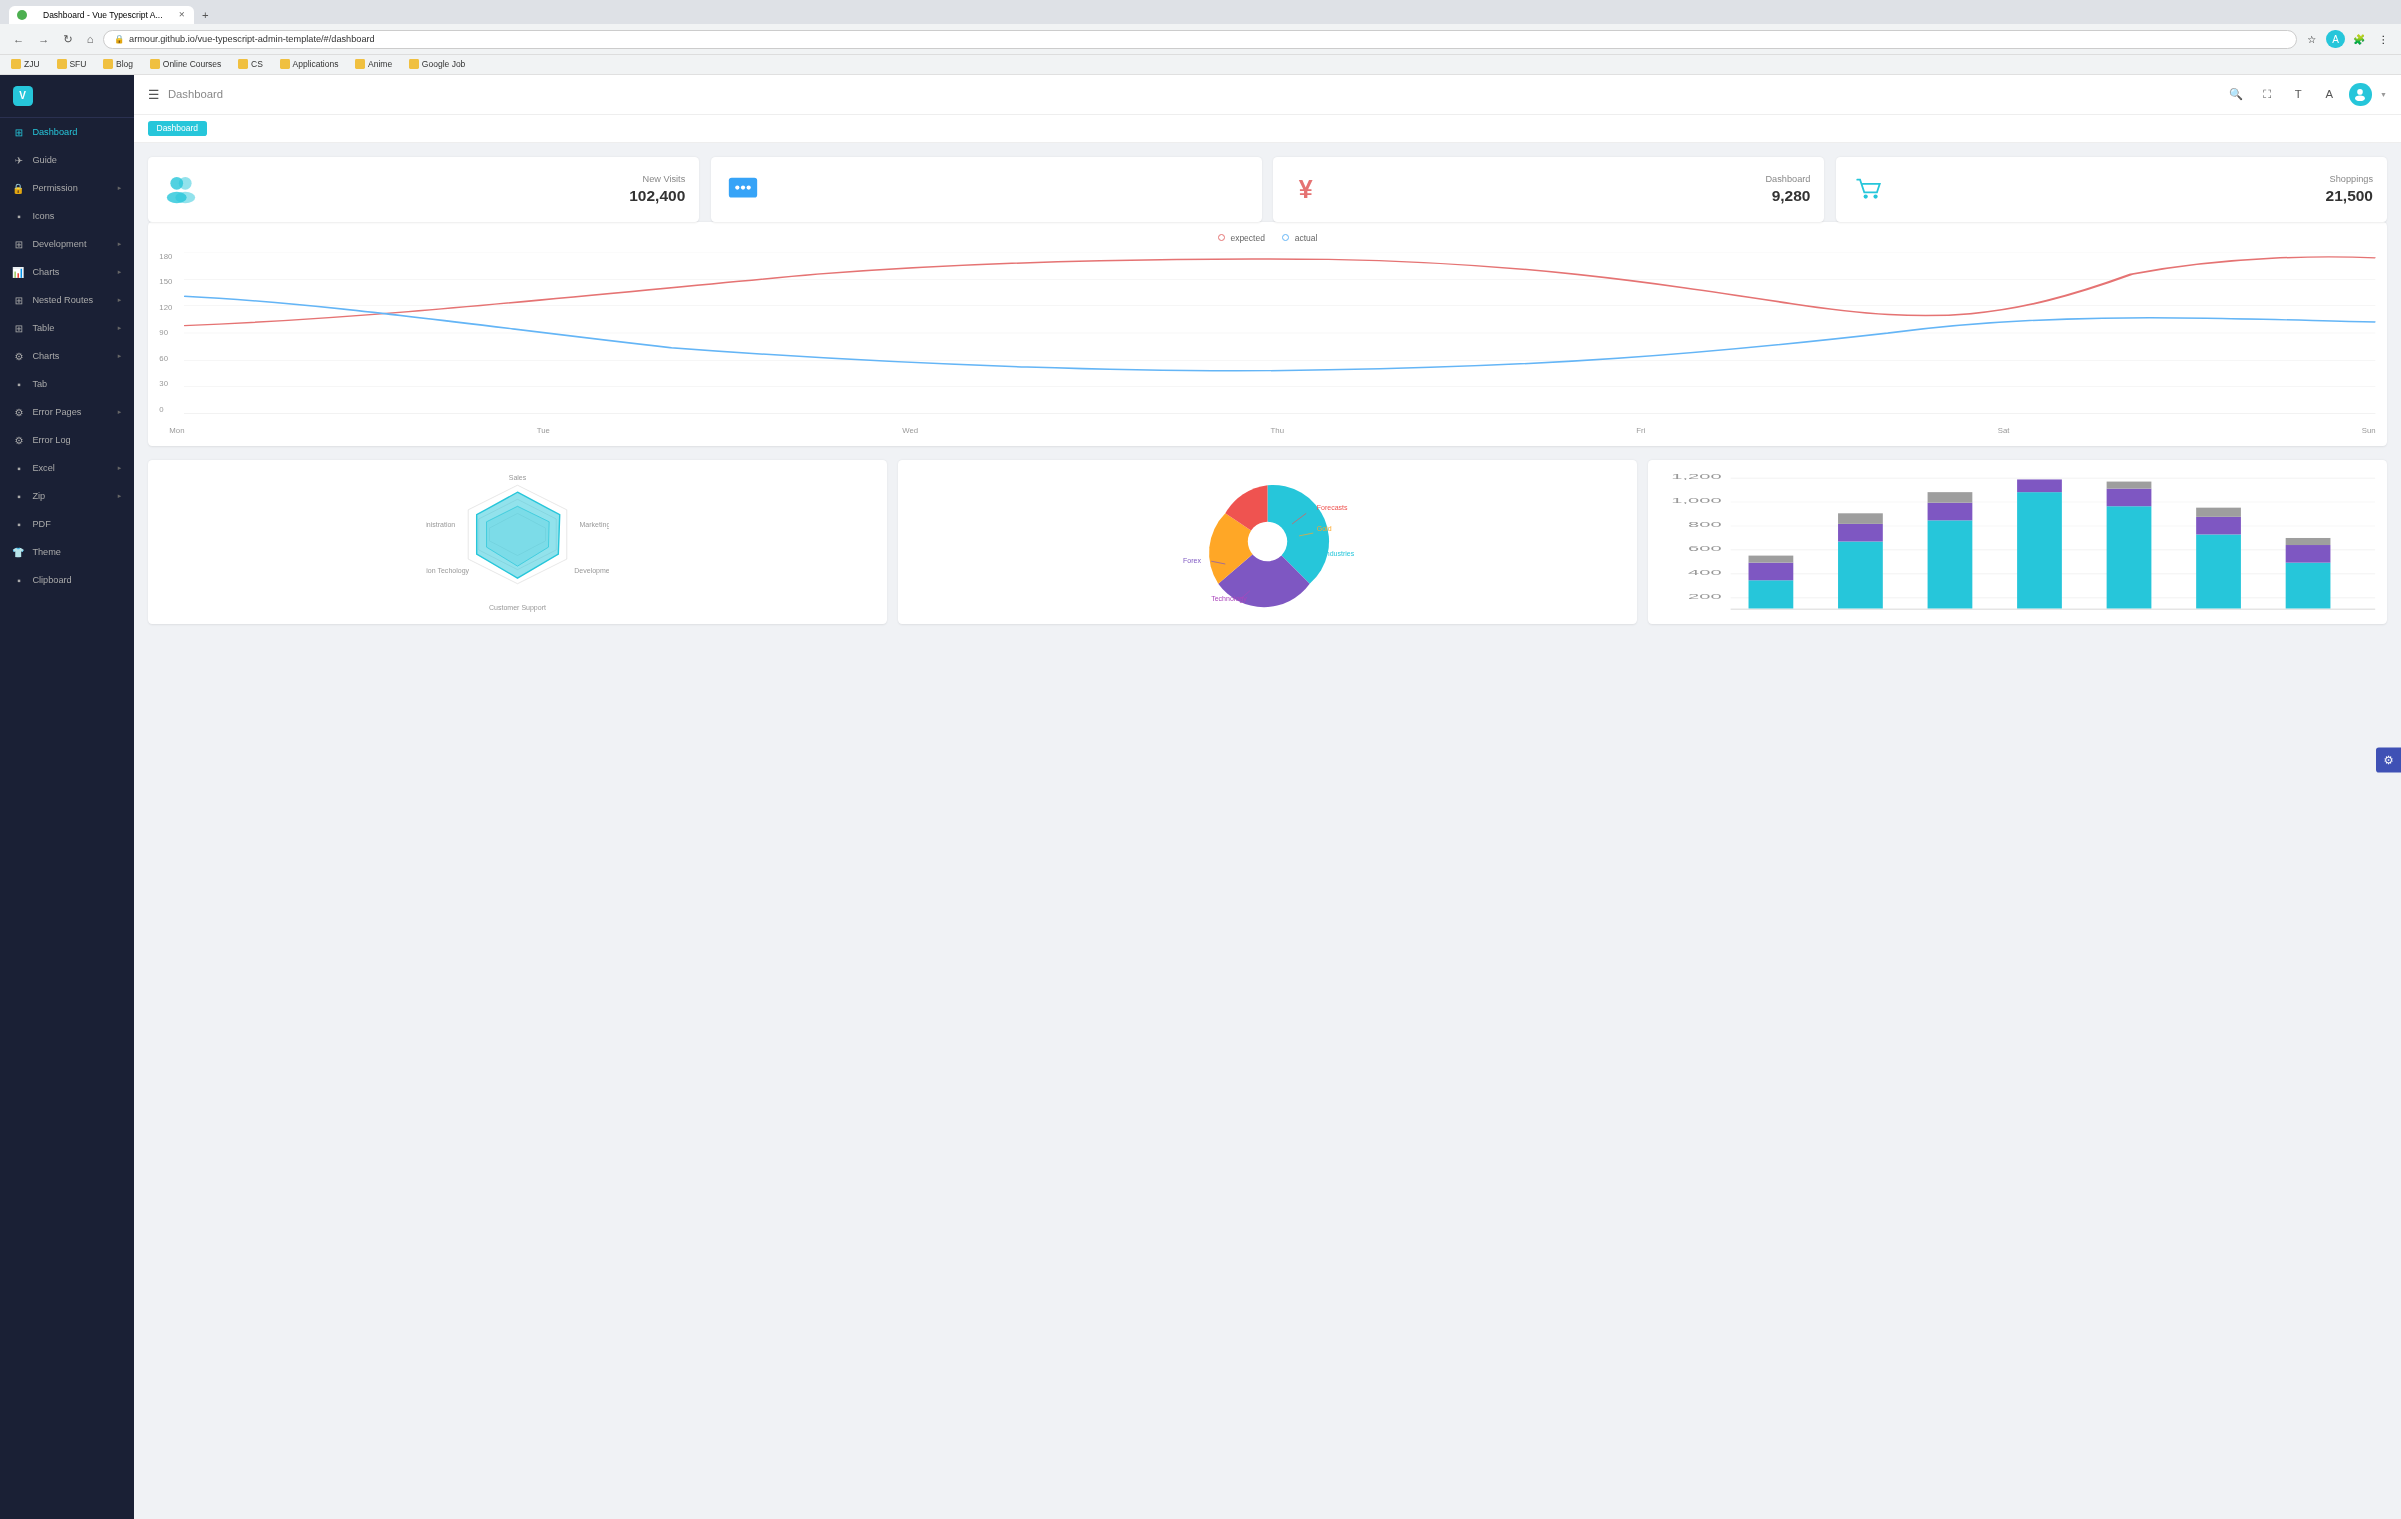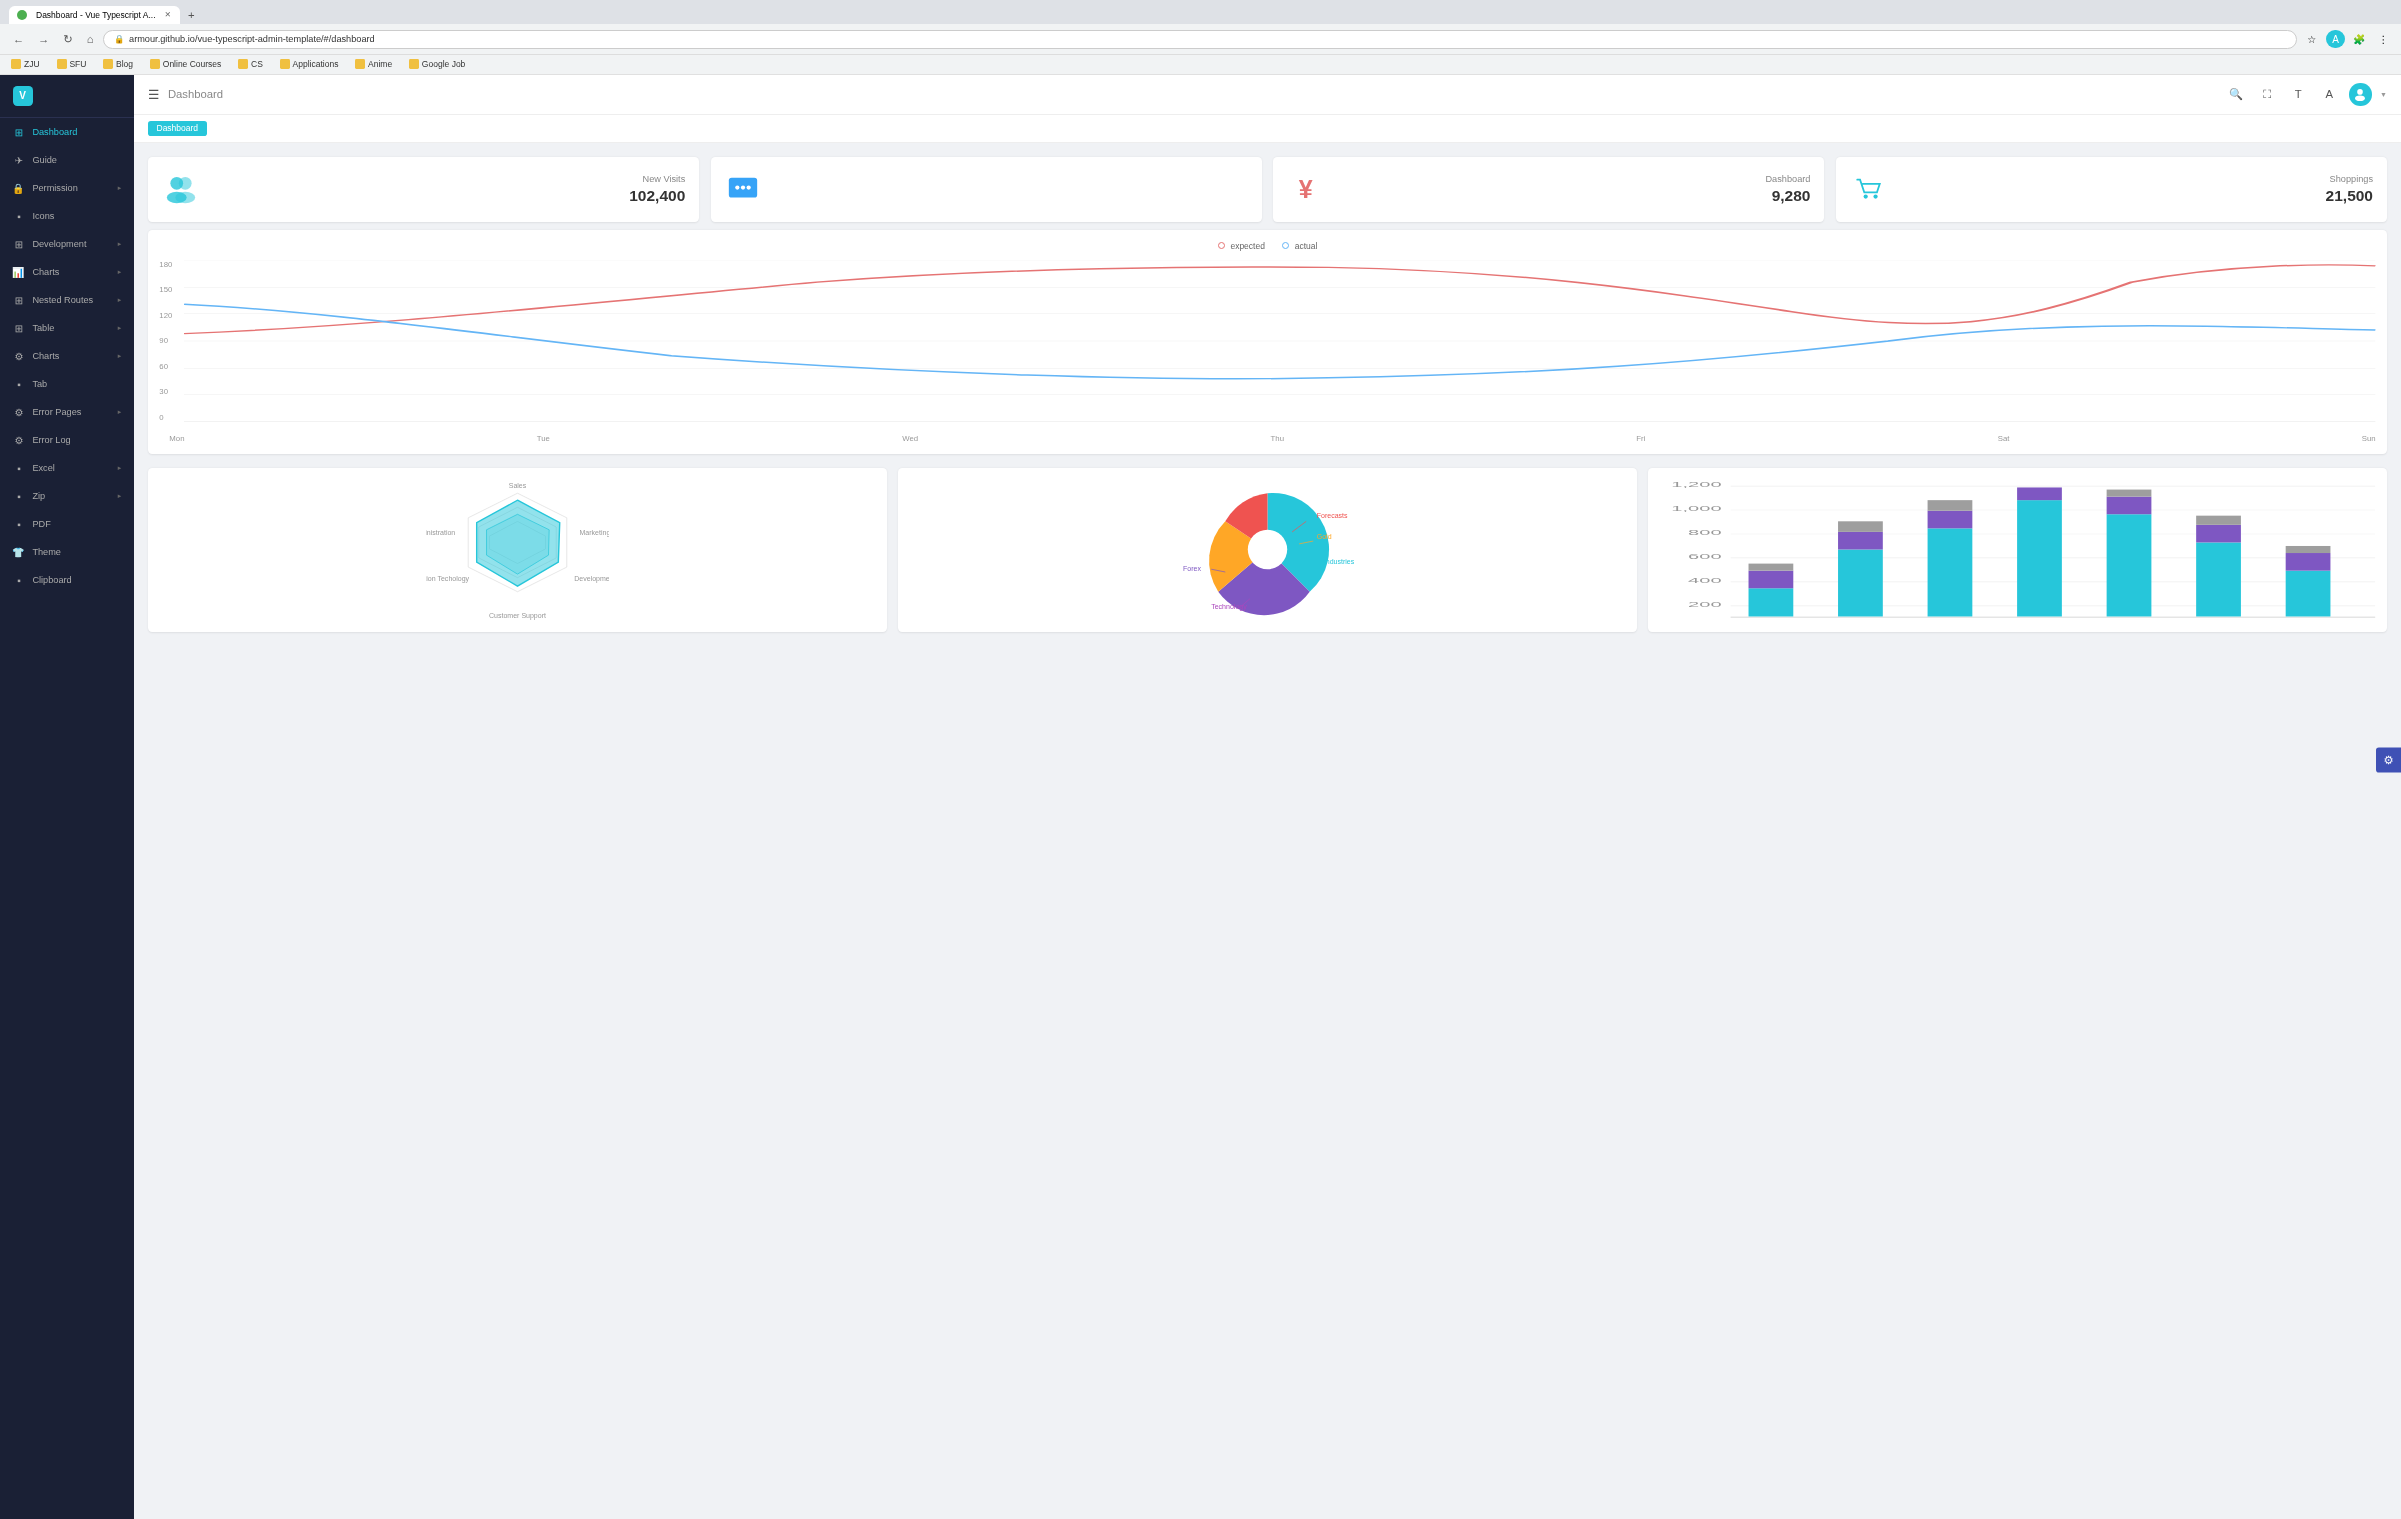--- a/index.html
+++ b/index.html
@@ -1,21 +1,21 @@
 <!DOCTYPE html>
 <html style="font-size:11.3px"><head>
   <meta charset="utf-8">
   <style>
     * { box-sizing: border-box; margin: 0; padding: 0; }
     body { font-family: -apple-system, BlinkMacSystemFont, 'Segoe UI', sans-serif; background: #f0f2f5; font-size: 9.2px; }
 
     
     .browser-chrome { background: #dee1e6; padding: 5.6px 8.5px 0; }
     .tab-bar { display: flex; align-items: center; gap: 2.8px; margin-bottom: 0; }
-    .tab { background: white; border-radius: 5.6px 5.6px 0 0; padding: 4.2px 8.5px; display: flex; align-items: center; gap: 9px; font-size: 8.5px; min-width: 127px; }
+    .tab { background: white; border-radius: 5.6px 5.6px 0 0; padding: 4.2px 8.5px; display: flex; align-items: center; gap: 16px; font-size: 8.5px; min-width: 127px; }
     .tab-favicon { width: 10px; height: 10px; background: #4CAF50; border-radius: 50%; }
     .tab-close { margin-left: auto; color: #666; cursor: pointer; font-size: 7.8px; }
     .new-tab-btn { background: none; border: none; padding: 2.8px 5.6px; cursor: pointer; color: #555; font-size: 11.3px; }
 
     .browser-nav { background: #f1f3f4; padding: 5.6px 8.5px; display: flex; align-items: center; gap: 5.6px; border-bottom: 0.7px solid #ddd; }
     .nav-btn { background: none; border: none; cursor: pointer; color: #555; font-size: 11.3px; padding: 2.8px 4.2px; border-radius: 50%; }
     .address-bar { flex: 1; background: white; border: 0.7px solid #ccc; border-radius: 14px; padding: 3.5px 10px; font-size: 9.2px; display: flex; align-items: center; gap: 4.2px; }
     .address-lock { color: #555; font-size: 8.5px; }
     .address-text { color: #333; flex: 1; }
     .nav-icons { display: flex; gap: 5.6px; align-items: center; }
@@ -51,21 +51,21 @@
     .avatar { width: 22.5px; height: 22.5px; border-radius: 50%; background: #26c6da; display: flex; align-items: center; justify-content: center; color: white; font-size: 8.5px; cursor: pointer; }
 
     
     .breadcrumb-bar { padding: 5.6px 14px; background: white; border-bottom: 0.7px solid #eee; }
     .breadcrumb-badge { background: #26c6da; color: white; padding: 2.8px 8.5px; border-radius: 2.8px; font-size: 8.5px; display: inline-block; }
 
     
     .content { padding: 14px; }
 
     
-    .stats-row { display: grid; grid-template-columns: repeat(4, 1fr); gap: 11.3px; margin-bottom: 8px; }
+    .stats-row { display: grid; grid-template-columns: repeat(4, 1fr); gap: 11.3px; margin-bottom: 0; }
     .stat-card { background: white; border-radius: 4.2px; padding: 14px; display: flex; align-items: center; gap: 11.3px; box-shadow: 0 0.7px 2.1px rgba(0,0,0,0.08); }
     .stat-icon { width: 37px; height: 37px; display: flex; align-items: center; justify-content: center; font-size: 20px; }
     .stat-info { flex: 1; text-align: right; }
     .stat-label { color: #888; font-size: 9.2px; margin-bottom: 2.8px; }
     .stat-value { font-size: 15.5px; font-weight: bold; color: #333; }
 
     
     .chart-card { background: white; border-radius: 4.2px; padding: 11.3px; margin-bottom: 14px; box-shadow: 0 0.7px 2.1px rgba(0,0,0,0.08); }
     .chart-legend { display: flex; justify-content: center; gap: 17px; margin-bottom: 8.5px; font-size: 8.5px; color: #666; }
     .legend-dot { width: 7px; height: 7px; border-radius: 50%; display: inline-block; margin-right: 3.5px; border: 1.4px solid; }

